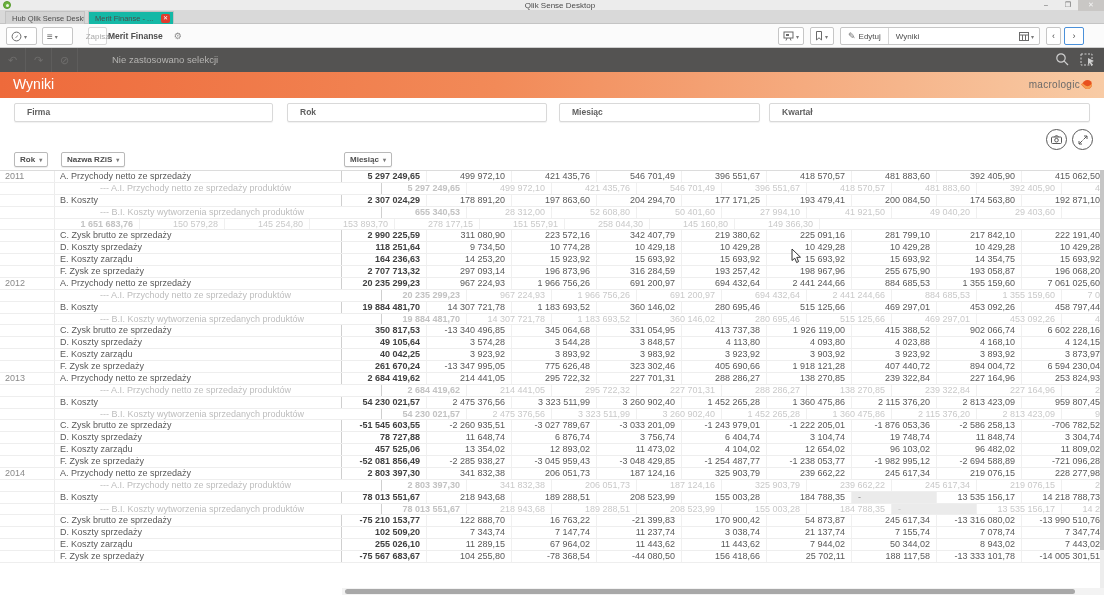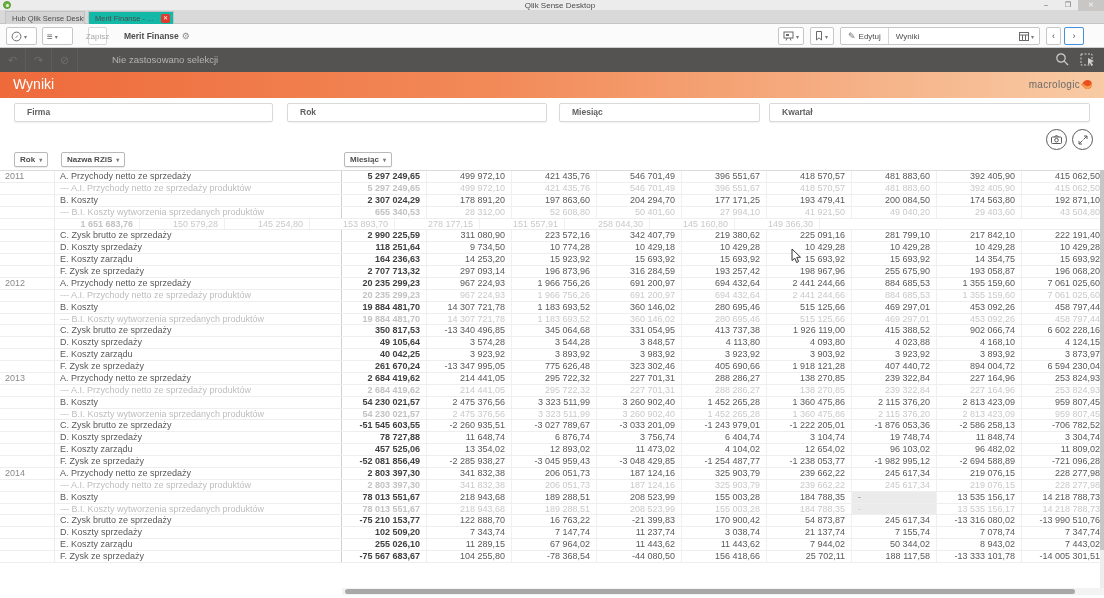--- a/index.html
+++ b/index.html
@@ -22,21 +22,21 @@
   .tab.active { left:88px; width:86px; background:#14b8a6; border:1px solid #c2c2c2; border-bottom:none; }
   .tab-close { position:absolute; right:3px; top:2px; width:9px; height:9px; background:#e23b2e; border-radius:2px; color:#fff; font-size:6px; line-height:9px; text-align:center; }
 
   
   #toolbar { position:absolute; left:0; top:24px; width:1104px; height:24px; background:#fbfbfb; border-bottom:1px solid #cfcfcf; }
   .tbtn { position:absolute; top:3px; height:18px; border:1px solid #c6c6c6; border-radius:2px; background:#fff; display:flex; align-items:center; gap:2px; padding:0 4px; font-size:8px; color:#595959; }
   .caret { font-size:6px; color:#7a7a7a; }
   #btn-nav { left:6px; width:31px; }
   #btn-list { left:42px; width:31px; }
   #btn-save { left:88px; width:19px; justify-content:center; color:#a9a9a9; border-color:#d8d8d8; }
-  #app-title { position:absolute; left:124px; top:3px; height:18px; display:flex; align-items:center; gap:3px; font-size:8.5px; font-weight:bold; color:#4d4d4d;text-align:right; }
+  #app-title { position:absolute; left:108px; top:3px; height:18px; display:flex; align-items:center; gap:11px; font-size:8.5px; font-weight:bold; color:#4d4d4d;text-align:right; }
   #app-title .gear { font-size:9px; color:#8c8c8c; font-weight:normal; }
   #btn-story { left:778px; width:26px; }
   #btn-bookmark { left:810px; width:24px; }
   #sheet-group { position:absolute; left:840px; top:3px; width:200px; height:18px; border:1px solid #c6c6c6; border-radius:2px; background:#fff; display:flex; align-items:center; font-size:8px; color:#4d4d4d; }
   #sheet-group .edit { display:flex; align-items:center; gap:3px; padding:0 7px; height:100%; }
   #sheet-group .sep { width:1px; height:100%; background:#d6d6d6; }
   #sheet-group .sheetname { flex:1; padding:0 7px; }
   #sheet-group .gridwrap { display:flex; align-items:center; gap:2px; padding:0 5px; }
   #btn-prev { left:1046px; width:15px; justify-content:center; }
   #btn-next { left:1064px; width:20px; justify-content:center; border:1px solid #4a90d9; }
@@ -76,21 +76,21 @@
   
   #pivot { position:absolute; left:0; top:170px; width:1104px; height:418px; border-top:1px solid #dcdcdc; overflow:hidden; font-size:9px; }
   #pivot-header { display:flex; height:26px; border-bottom:1px solid #c9c9c9; }
   .ycol { width:55px; flex:0 0 55px; border-right:1px solid #ececec; }
   .lcol { width:287px; flex:0 0 287px; border-right:1px solid #cfcfcf; }
   .hcell { width:85px; flex:0 0 85px; text-align:center; line-height:26px; color:#8a8a8a; border-right:1px solid #ececec; }
   .hcell.razem { font-weight:bold; color:#4d4d4d; }
   .prow { display:flex; height:11.878px; line-height:11.878px; border-bottom:1px solid #eeeeee; }
   .prow .ycol { padding-left:5px; color:#8a8a8a; }
   .prow .lcol { padding-left:5px; color:#595959; white-space:nowrap; overflow:hidden; }
-  .prow.sub .lcol { color:#bdbdbd; }
+  .prow.sub .lcol { color:#bdbdbd;margin-left:40px; }
   .vcell { width:85px; flex:0 0 85px; text-align:right; padding-right:6px; color:#595959; border-right:1px solid #f0f0f0; white-space:nowrap; overflow:hidden; }
   .vcell.razem { font-weight:bold; color:#3f3f3f; }
   .prow.sub .vcell { color:#c9c9c9; }
   .prow.sub .vcell.razem { color:#c2c2c2; }
   .vcell.nullcell { text-align:left; padding-left:6px; background:#ebebeb; color:#8a8a8a; }
 
   
   #hscroll { position:absolute; left:342px; top:588px; width:762px; height:7px; background:#f3f3f3; }
   #hscroll .thumb { position:absolute; left:3px; top:1px; width:730px; height:5px; background:#a8a8a8; border-radius:3px; }
   #vscroll { position:absolute; right:0; top:170px; width:4px; height:418px; background:#ededed; }

